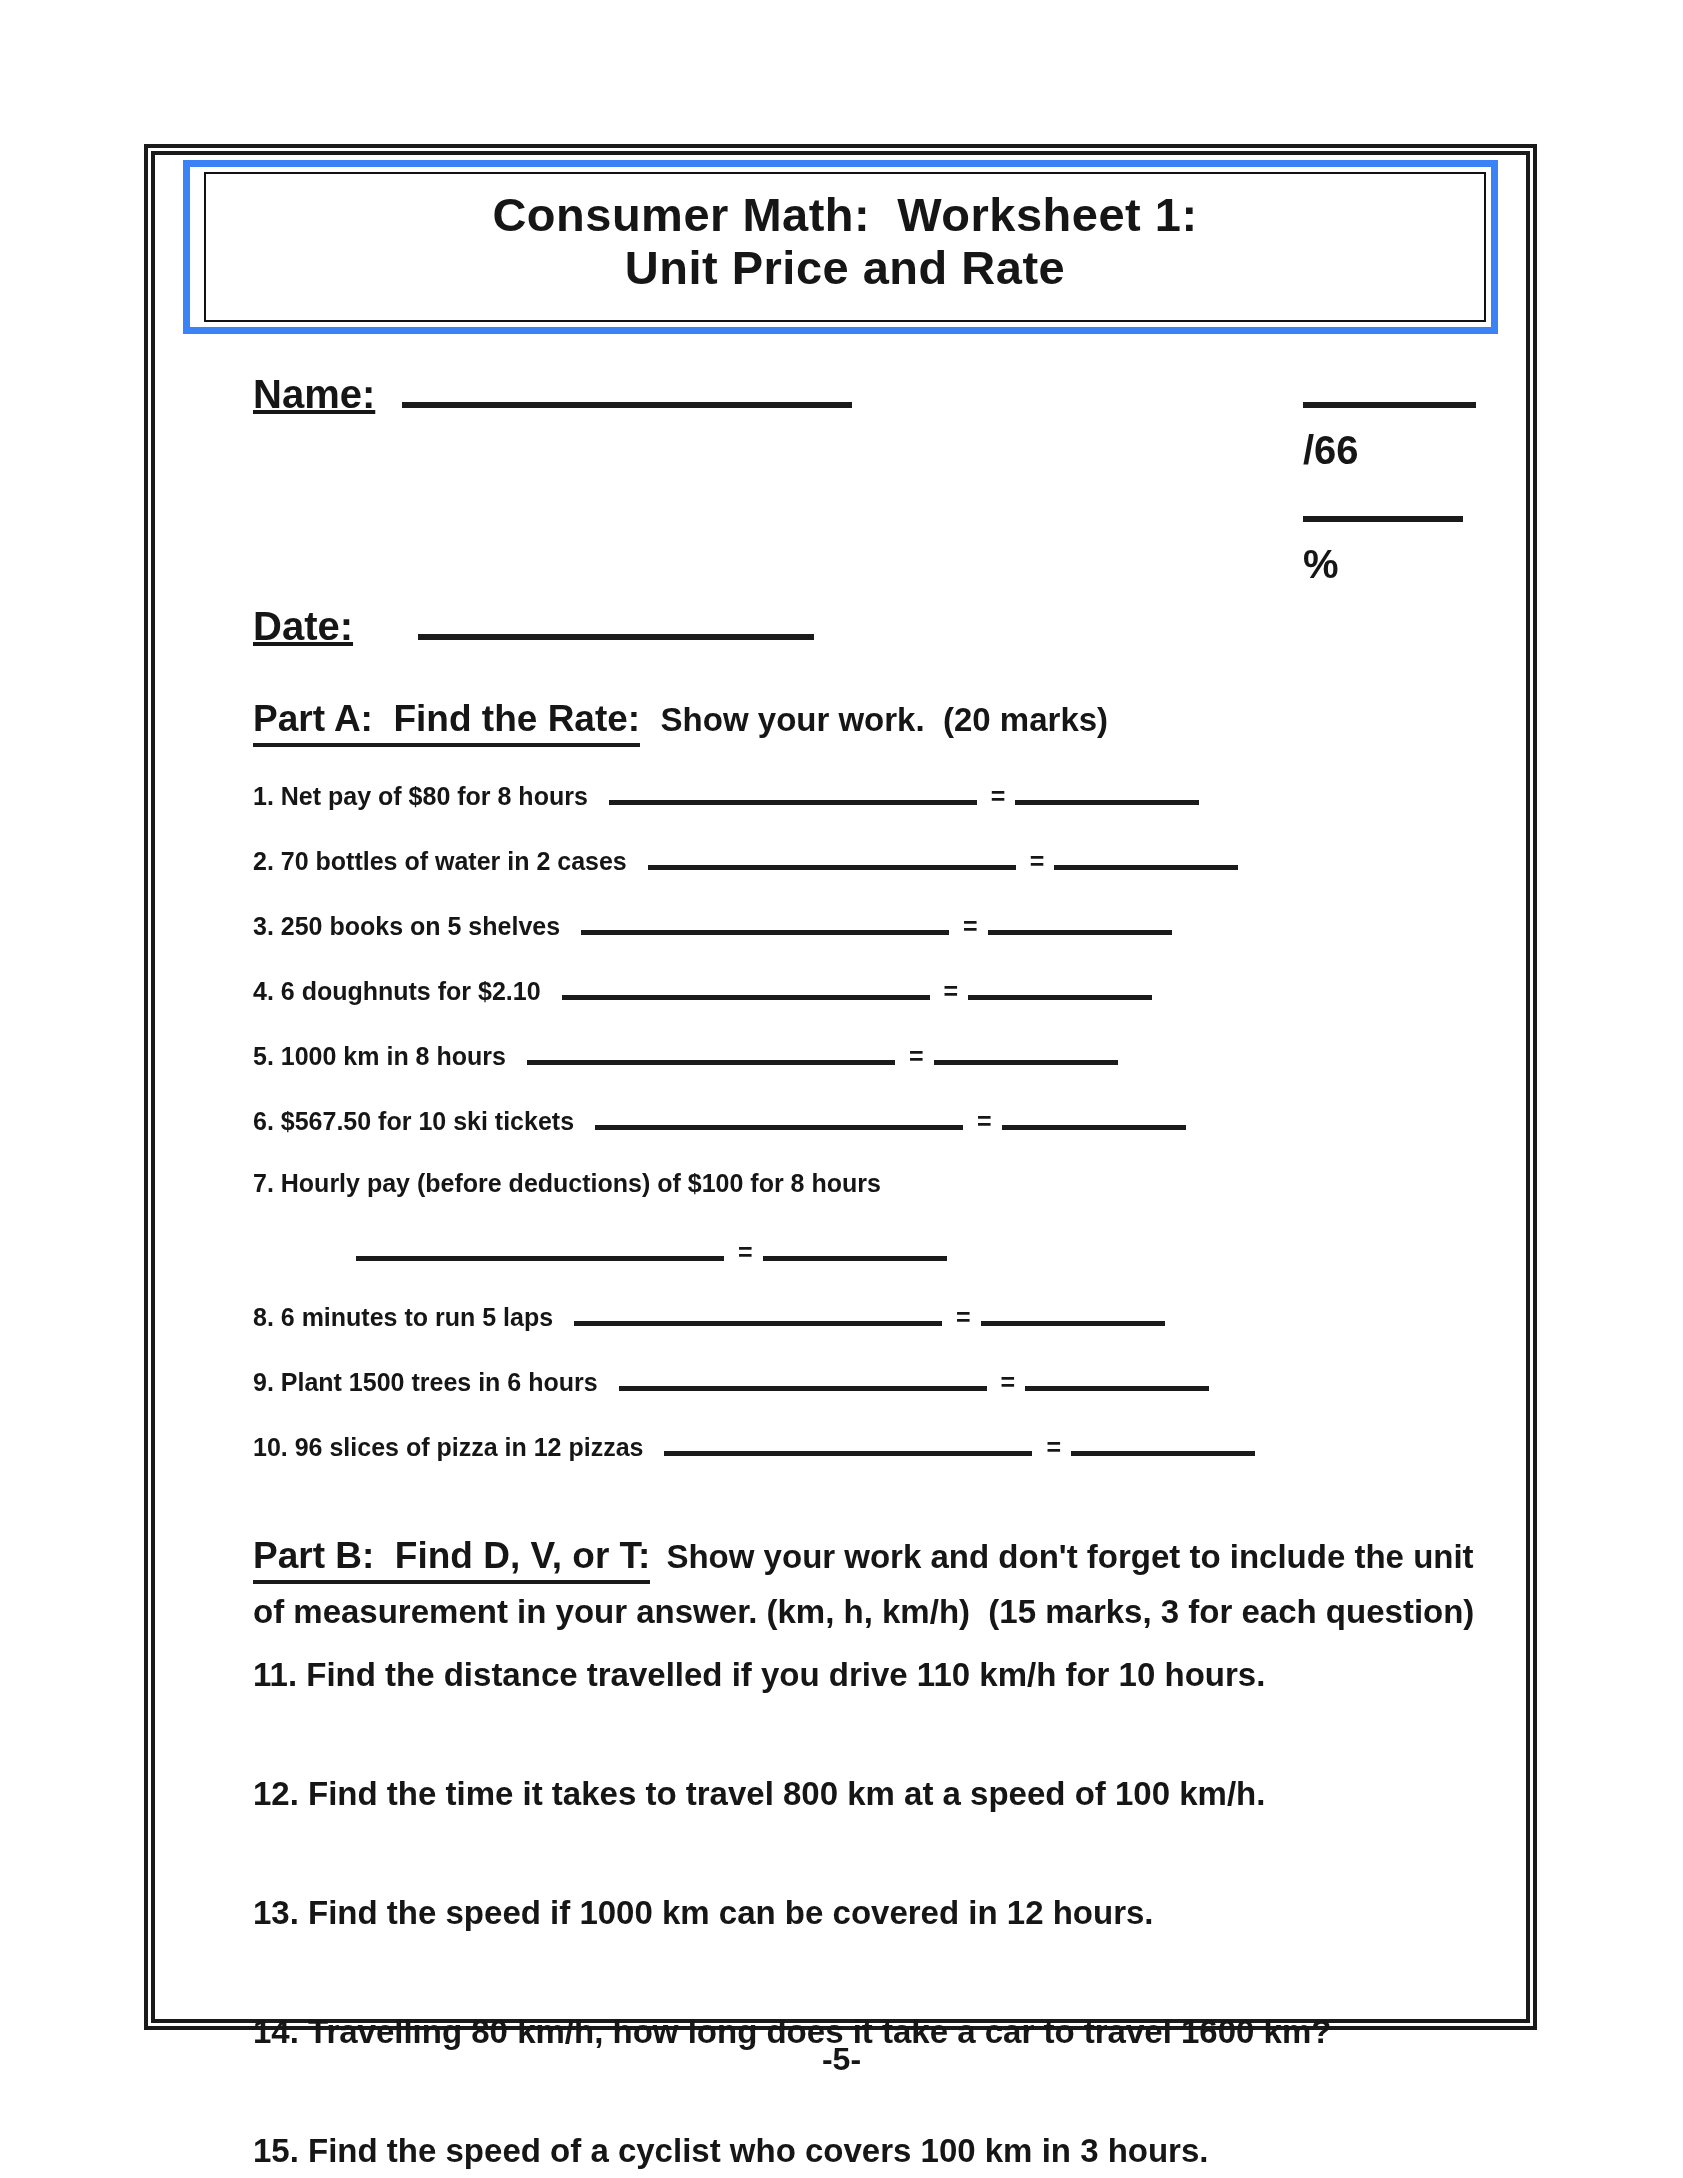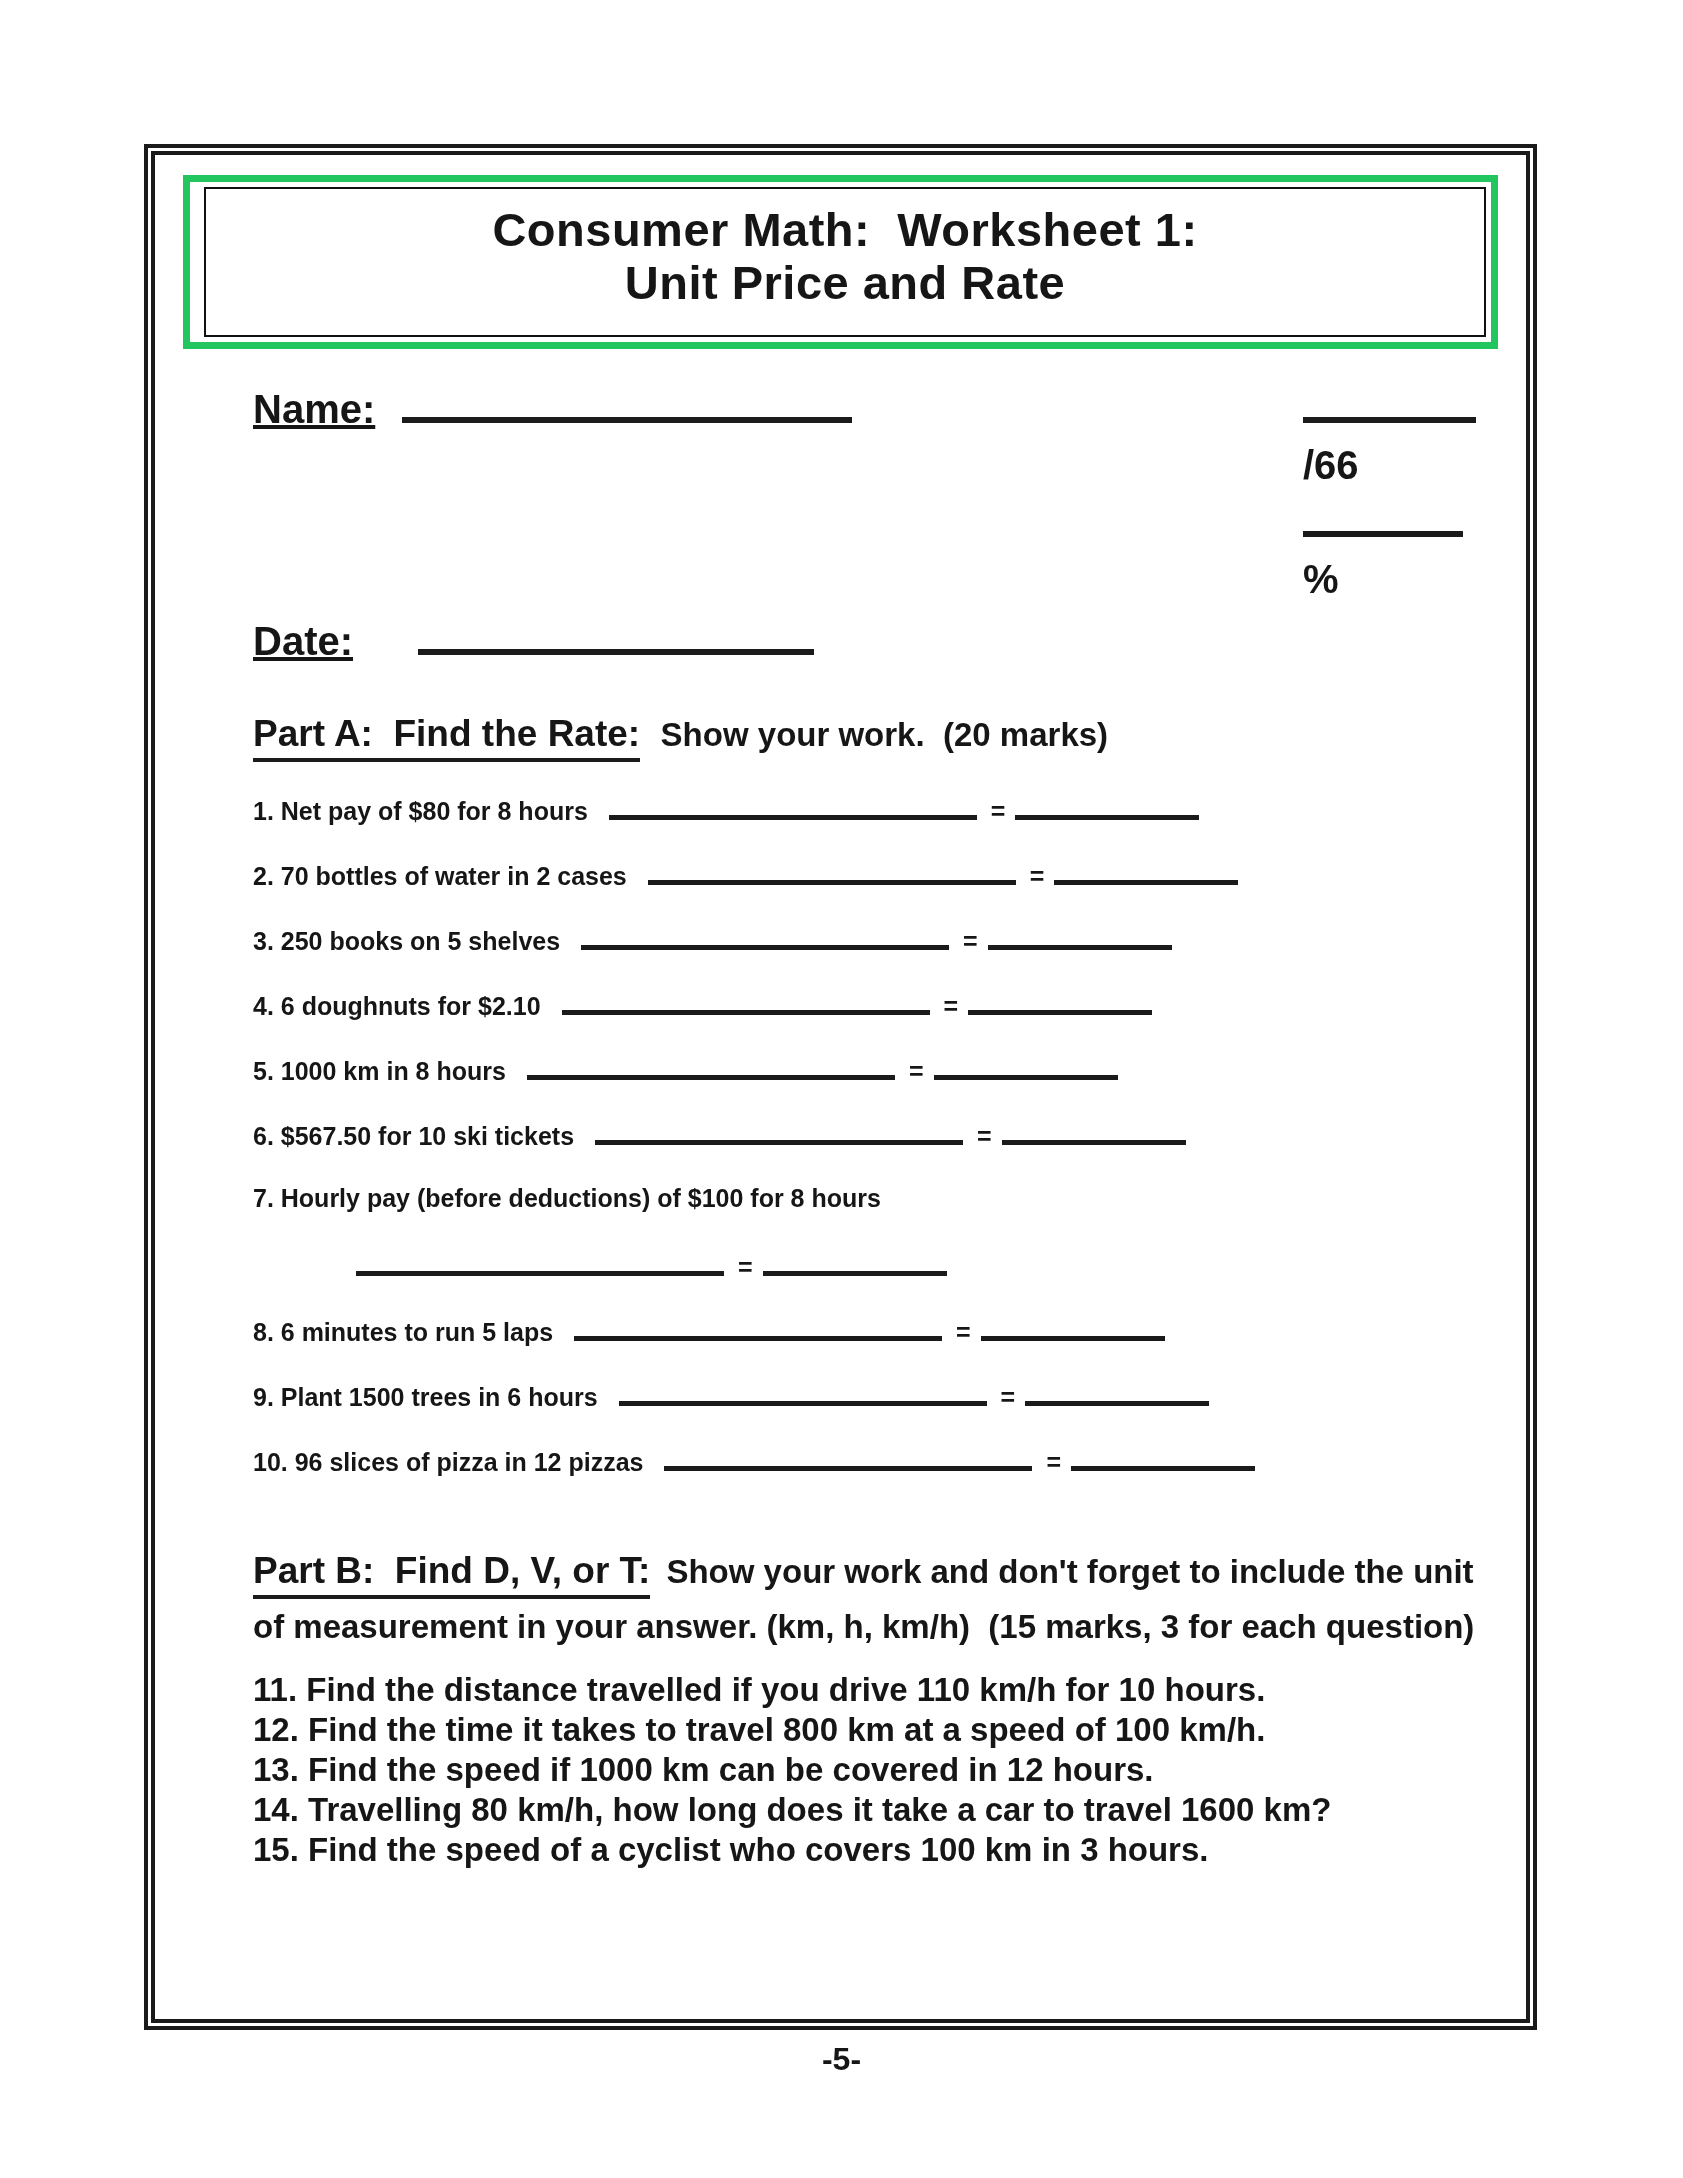--- a/index.html
+++ b/index.html
@@ -22,22 +22,22 @@
   }
   .frame-inner {
     position: absolute;
     inset: 3px;
     border: 4px solid #1a1a1a;
     background: #ffffff;
   }
 
   
   .title-box {
-    margin: 20px 28px 0 28px;
-    border: 7px solid #22c55e;
+    margin: 5px 28px 0 28px;
+    border: 7px solid #3b82f6;
     padding-left: 9px;
   }
   .title-box-inner {
     border: 2px solid #111111;
     margin: 5px;
     padding: 14px 0 26px 0;
     text-align: center;
   }
   .title-line {
     font-size: 47px;
@@ -114,20 +114,21 @@
     font-size: 33px;
     font-weight: bold;
     line-height: 55px;
     max-width: 1277px;
   }
   .partb-para .part-heading { border-bottom-width: 4px; }
   .qb-row {
     font-size: 33px;
     font-weight: bold;
     line-height: 40px;
+    margin-top: 79px;
   }
   .qb-row.first { margin-top: 16px; }
 
   .page-number {
     position: absolute;
     left: 0; right: 0;
     top: 2041px;
     text-align: center;
     font-size: 32px;
     font-weight: bold;

